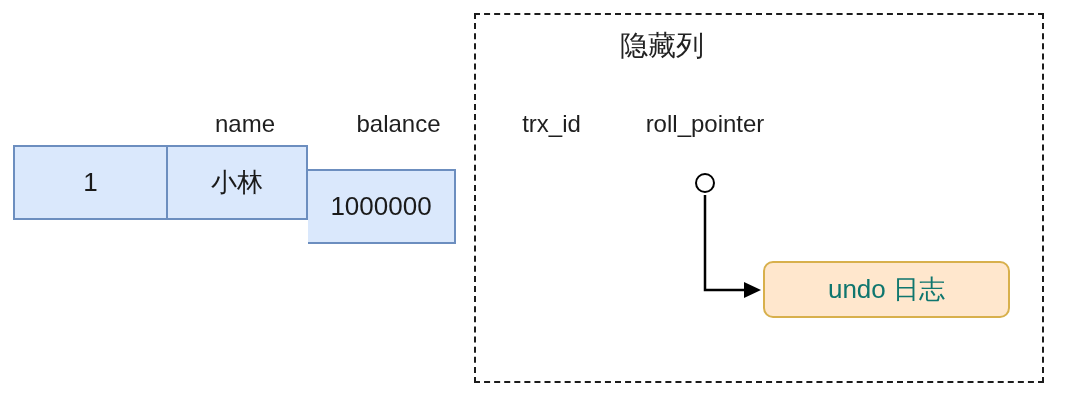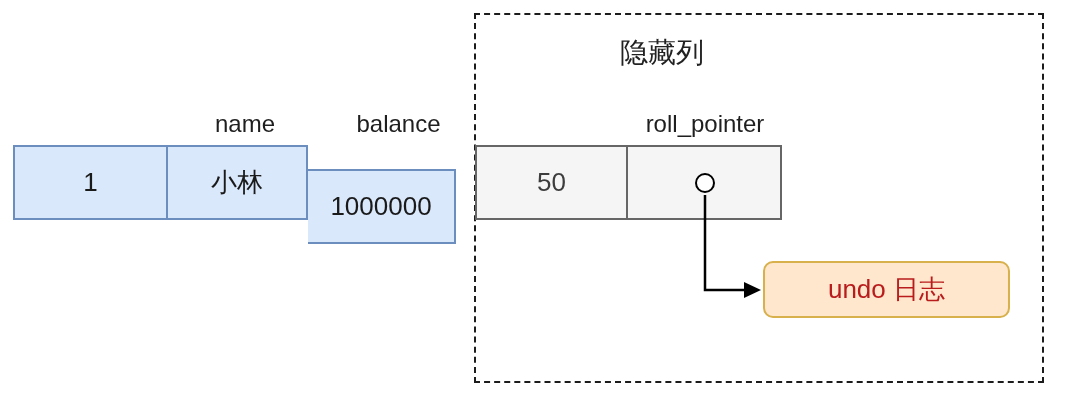--- a/index.html
+++ b/index.html
@@ -24,21 +24,21 @@
     top: 13px;
     width: 570px;
     height: 370px;
     border: 2px dashed #1c1c1c;
     box-sizing: border-box;
     background: transparent;
   }
   .hidden-box-label {
     position: absolute;
     left: 475px;
-    top: 36px;
+    top: 29px;
     width: 374px;
     height: 34px;
     line-height: 34px;
     text-align: center;
     font-size: 28px;
     color: #222222;
   }
 
   
   .col-header {
@@ -122,46 +122,43 @@
     width: 247px;
     height: 57px;
     box-sizing: border-box;
     background: var(--undo-fill, #ffe7cd);
     border: 2.5px solid var(--undo-border, #d8b04c);
     border-radius: 10px;
     display: flex;
     align-items: center;
     justify-content: center;
     font-size: 26px;
-    color: #b91c1c;
+    color: #0f766e;
     z-index: 3;
   }
 </style>
 </head>
 <body>
 
 <div class="canvas">
 
   <div class="hidden-box"></div>
   <div class="hidden-box-label">隐藏列</div>
 
   <div class="col-header h-balance">balance</div>
   <div class="col-header h-name">name</div>
+  <div class="col-header h-trx">trx_id</div>
   <div class="col-header h-roll">roll_pointer</div>
 
   <div class="row-group visible-group">
     <div class="cell cell-visible w-id">1</div>
     <div class="cell cell-visible w-name">小林</div>
     <div class="cell cell-visible w-balance">1000000</div>
   </div>
 
-  <div class="row-group hidden-group">
-    <div class="cell cell-hidden w-trx">50</div>
-    <div class="cell cell-hidden w-roll"></div>
-  </div>
 
   <div class="pointer-circle"></div>
 
   <svg class="connector-svg" viewBox="0 0 1080 408" xmlns="http://www.w3.org/2000/svg">
     <polyline points="705,195 705,290 746,290" fill="none" stroke="#000000" stroke-width="2.5" stroke-linejoin="miter"></polyline>
     <polygon points="761,290 744,282 744,298" fill="#000000"></polygon>
   </svg>
 
   <div class="undo-node">undo 日志</div>
 

